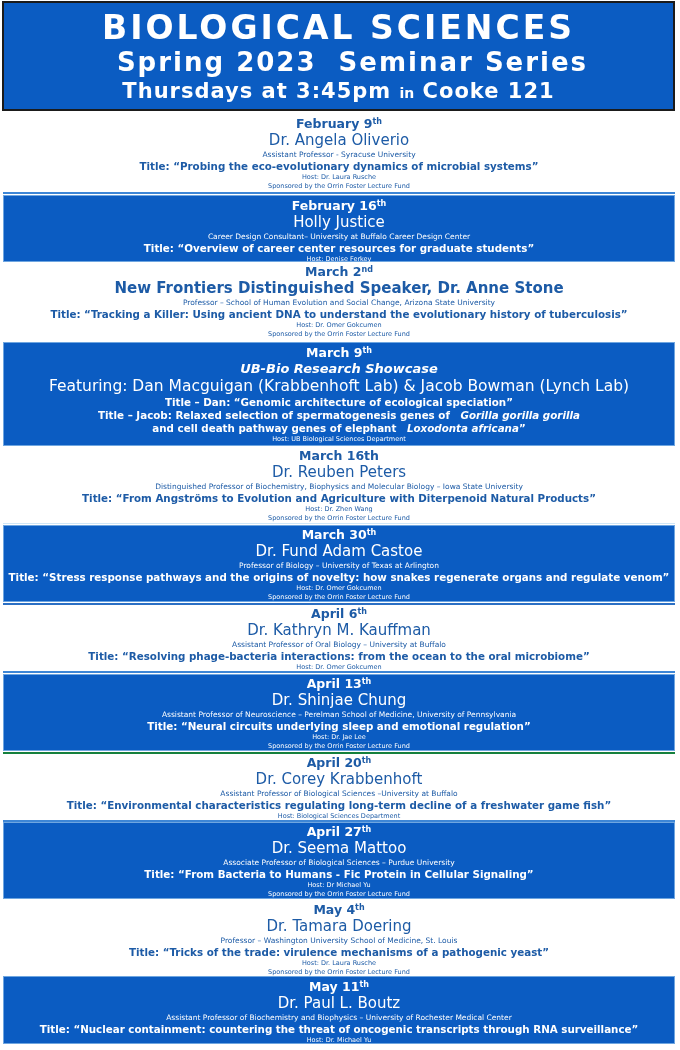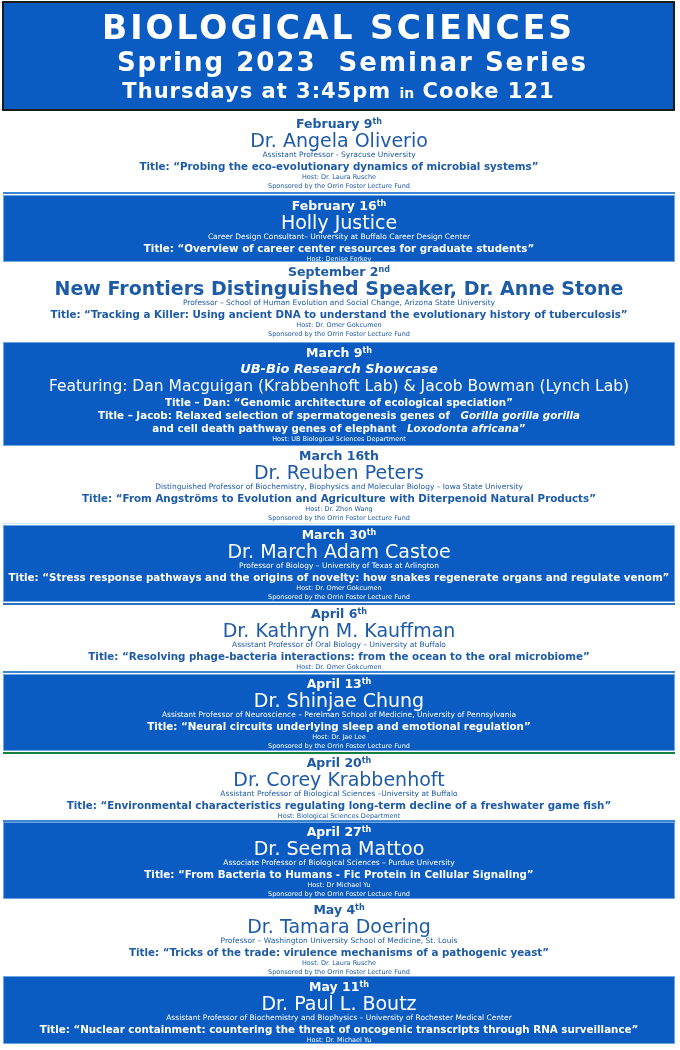--- a/index.html
+++ b/index.html
@@ -12,21 +12,21 @@
   .h1 { font-weight: bold; font-size: 33px; letter-spacing: 3px; line-height: 38px; margin-top: 6px; }
   .h2 { font-weight: bold; font-size: 26px; letter-spacing: 2px; line-height: 30px; }
   .h3 { font-weight: bold; font-size: 21px; letter-spacing: 1px; line-height: 28px; }
   .h3 .small { font-size: 14px; letter-spacing: 0; }
 
   .event { position: absolute; left: 3px; width: 672px; text-align: center; box-sizing: border-box; }
   .event.white { color: #1d5ba6; background: #ffffff; border-bottom: 2px solid #3d86d6; }
   .event.blue { color: #ffffff; background: #0b5cc2; border: 1px solid #6fa6e0; }
   .date { font-weight: bold; font-size: 12.5px; line-height: 15px; }
   .date sup { font-size: 8px; vertical-align: 4px; line-height: 0; }
-  .speaker { font-size: 19px; line-height: 19px; }
+  .speaker { font-size: 15px; line-height: 19px; }
   .speaker.bold { font-weight: bold; }
   .italic-bold { font-style: italic; font-weight: bold; font-size: 13px; line-height: 17px; }
   .featuring { font-size: 15.5px; line-height: 19px; }
   .affil { font-size: 7.5px; line-height: 10px; }
   .talk { font-weight: bold; font-size: 10.3px; line-height: 13px; white-space: nowrap; }
   .talk i { font-style: italic; padding-left: 7px; }
   .small-line { font-size: 6.5px; line-height: 9px; }
 </style>
 </head>
 <body>
@@ -52,21 +52,21 @@
 
 <div class="event blue" style="top:195px;height:67px;">
   <div class="date" style="margin-top:2px;"><span>February 16</span><sup>th</sup></div>
   <div class="speaker">Holly Justice</div>
   <div class="affil">Career Design Consultant– University at Buffalo Career Design Center</div>
   <div class="talk">Title: “Overview of career center resources for graduate students”</div>
   <div class="small-line">Host: Denise Ferkey</div>
 </div>
 
 <div class="event white" style="top:264px;height:78px;border-bottom:none;">
-  <div class="date"><span>September 2</span><sup>nd</sup></div>
+  <div class="date"><span>March 2</span><sup>nd</sup></div>
   <div class="speaker bold">New Frontiers Distinguished Speaker, Dr. Anne Stone</div>
   <div class="affil">Professor – School of Human Evolution and Social Change, Arizona State University</div>
   <div class="talk">Title: “Tracking a Killer: Using ancient DNA to understand the evolutionary history of tuberculosis”</div>
   <div class="small-line">Host: Dr. Omer Gokcumen</div>
   <div class="small-line">Sponsored by the Orrin Foster Lecture Fund</div>
 </div>
 
 <div class="event blue" style="top:342px;height:104px;">
   <div class="date" style="margin-top:2px;"><span>March 9</span><sup>th</sup></div>
   <div class="italic-bold">UB-Bio Research Showcase</div>
@@ -81,21 +81,21 @@
   <div class="date"><span>March 16th</span></div>
   <div class="speaker">Dr. Reuben Peters</div>
   <div class="affil">Distinguished Professor of Biochemistry, Biophysics and Molecular Biology – Iowa State University</div>
   <div class="talk">Title: “From Angströms to Evolution and Agriculture with Diterpenoid Natural Products”</div>
   <div class="small-line">Host: Dr. Zhen Wang</div>
   <div class="small-line">Sponsored by the Orrin Foster Lecture Fund</div>
 </div>
 
 <div class="event blue" style="top:525px;height:77px;">
   <div class="date" style="margin-top:1px;"><span>March 30</span><sup>th</sup></div>
-  <div class="speaker">Dr. March Adam Castoe</div>
+  <div class="speaker">Dr. Fund Adam Castoe</div>
   <div class="affil">Professor of Biology – University of Texas at Arlington</div>
   <div class="talk">Title: “Stress response pathways and the origins of novelty: how snakes regenerate organs and regulate venom”</div>
   <div class="small-line">Host: Dr. Omer Gokcumen</div>
   <div class="small-line">Sponsored by the Orrin Foster Lecture Fund</div>
 </div>
 
 <div class="event white" style="top:603px;height:70px;border-top:2px solid #2b6fc4;">
   <div class="date" style="margin-top:1px;"><span>April 6</span><sup>th</sup></div>
   <div class="speaker">Dr. Kathryn M. Kauffman</div>
   <div class="affil">Assistant Professor of Oral Biology – University at Buffalo</div>

